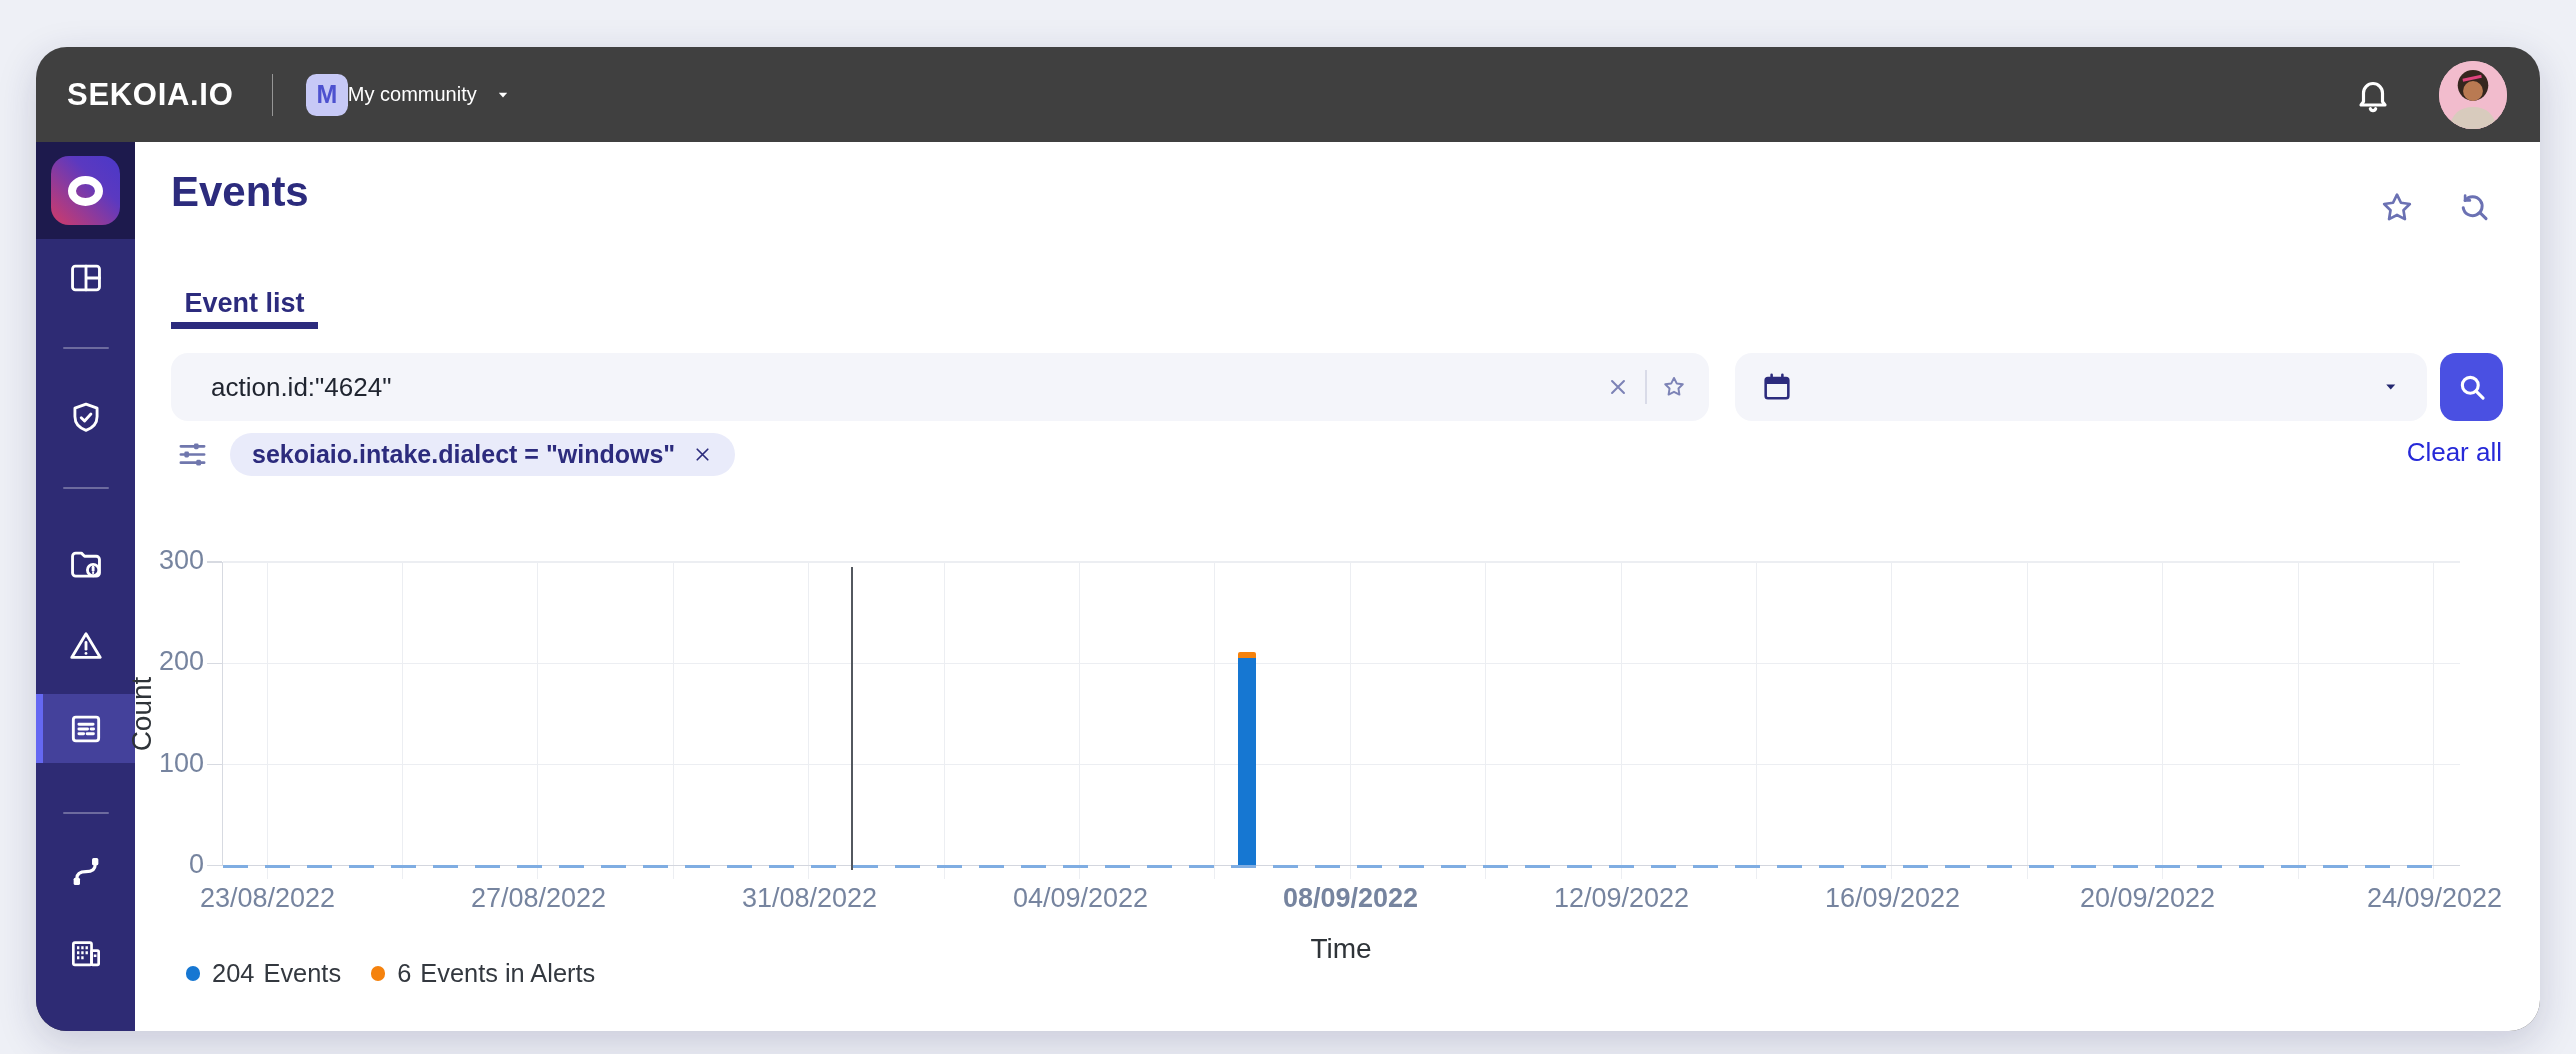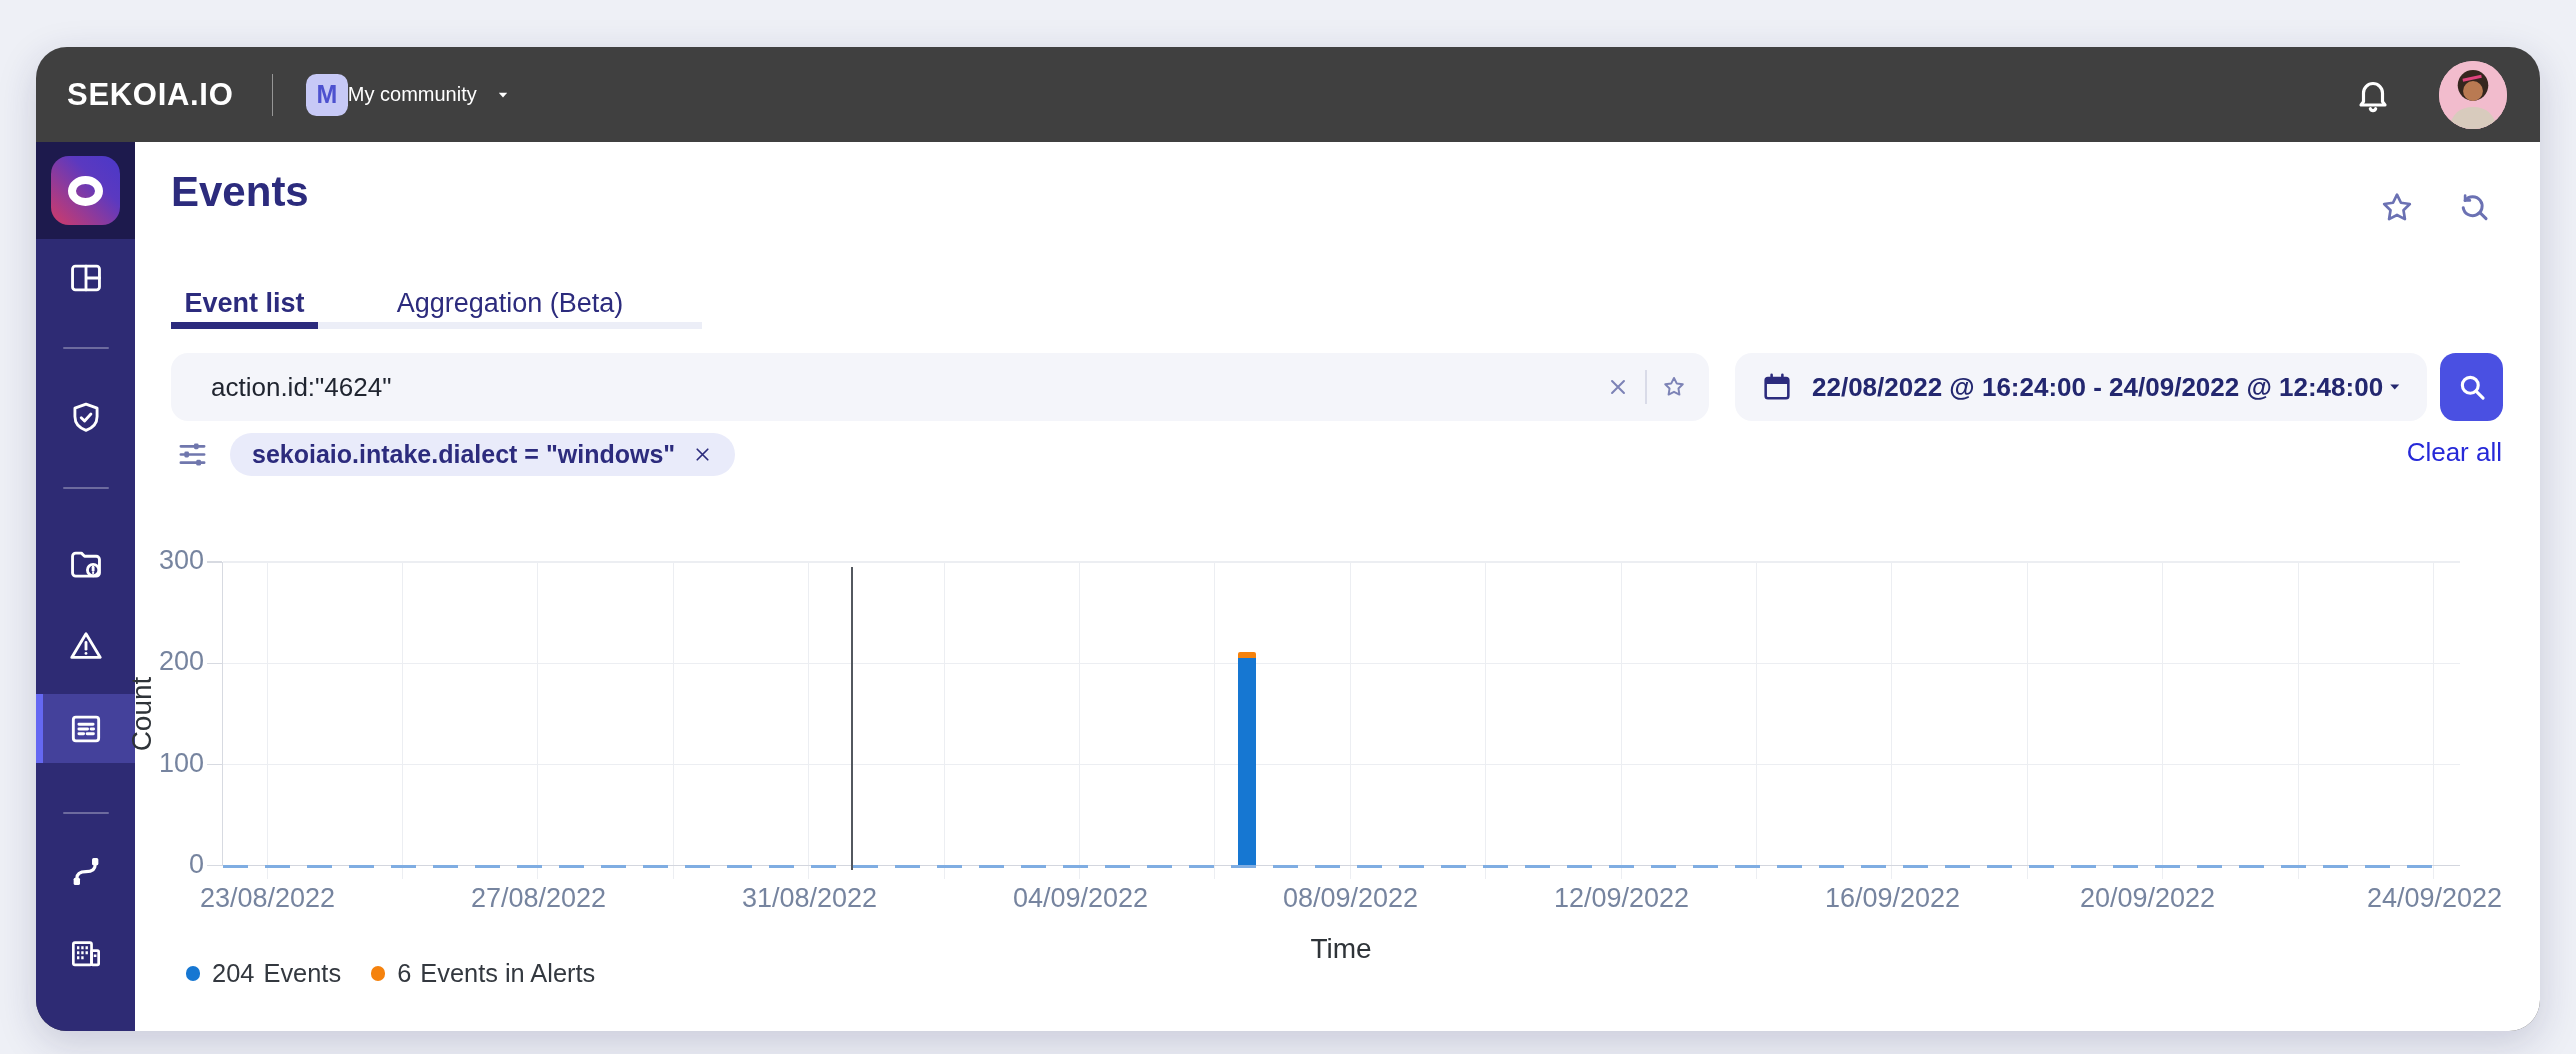--- a/index.html
+++ b/index.html
@@ -202,21 +202,20 @@
     <div class="hdr-icon" style="left:2320px;">
       <svg viewBox="0 0 24 24" fill="none" stroke="currentColor" stroke-width="1.9" stroke-linecap="round">
         <path d="M6.4 7.2a6 6 0 1 1-1.2 4.6"></path>
         <path d="M6.4 4.2v3h3" stroke-width="1.7"></path>
         <path d="M15.9 15.1l3.7 3.6"></path>
       </svg>
     </div>
 
     <div class="tabs">
       <div class="tab tab-eventlist active">Event list</div>
-      <div class="tab tab-aggregation">Aggregation (Beta)</div>
     </div>
 
     <div class="search-input">
       <input type="text" value="action.id:&quot;4624&quot;" style="">
       <span class="in-icon">
         <svg viewBox="0 0 24 24" fill="none" stroke="currentColor" stroke-width="1.9" stroke-linecap="round">
             <path d="M6.5 6.5l11 11M17.5 6.5l-11 11"></path>
           </svg>
       </span>
       <span class="in-divider"></span>
@@ -228,21 +227,20 @@
     </div>
 
     <div class="date-field">
       <span class="cal">
         <svg viewBox="0 0 24 24" fill="none" stroke="currentColor" stroke-width="1.8">
           <rect x="4" y="5.6" width="16" height="14.4" rx="1.6"></rect>
           <path d="M4 7.2c0-.9.7-1.6 1.6-1.6h12.8c.9 0 1.6.7 1.6 1.6v2.6H4z" fill="currentColor" stroke="none"></path>
           <path d="M8.2 3.4v3M15.8 3.4v3" stroke-linecap="round"></path>
         </svg>
       </span>
-      <span class="date-text">22/08/2022 @ 16:24:00 - 24/09/2022 @ 12:48:00</span>
       <span class="date-caret">
         <svg width="23.5" height="23.5" viewBox="0 0 24 24">
             <path d="M7.4 9.6l4.6 5.2 4.6-5.2z" fill="currentColor"></path>
           </svg>
       </span>
     </div>
 
     <button class="search-btn">
       <svg viewBox="0 0 24 24" fill="none" stroke="#fff" stroke-width="2.2" stroke-linecap="round">
         <circle cx="10.8" cy="10.8" r="5.6"></circle>
@@ -288,21 +286,21 @@
         <div class="vgrid" style="left: 314px;"></div>
         <div class="xlabel" style="left: 315px;">27/08/2022</div>
         <div class="vgrid" style="left: 450px;"></div>
         <div class="vgrid" style="left: 585px;"></div>
         <div class="xlabel" style="left: 586px;">31/08/2022</div>
         <div class="vgrid" style="left: 721px;"></div>
         <div class="vgrid" style="left: 856px;"></div>
         <div class="xlabel" style="left: 857px;">04/09/2022</div>
         <div class="vgrid" style="left: 991px;"></div>
         <div class="vgrid" style="left: 1127px;"></div>
-        <div class="xlabel" style="left: 1127px;">08/09/2022</div>
+        <div class="xlabel" style="left: 1127px; font-weight: bold;">08/09/2022</div>
         <div class="vgrid" style="left: 1262px;"></div>
         <div class="vgrid" style="left: 1398px;"></div>
         <div class="xlabel" style="left: 1398px;">12/09/2022</div>
         <div class="vgrid" style="left: 1533px;"></div>
         <div class="vgrid" style="left: 1668px;"></div>
         <div class="xlabel" style="left: 1669px;">16/09/2022</div>
         <div class="vgrid" style="left: 1804px;"></div>
         <div class="vgrid" style="left: 1939px;"></div>
         <div class="xlabel" style="left: 1924px;">20/09/2022</div>
         <div class="vgrid" style="left: 2075px;"></div>

